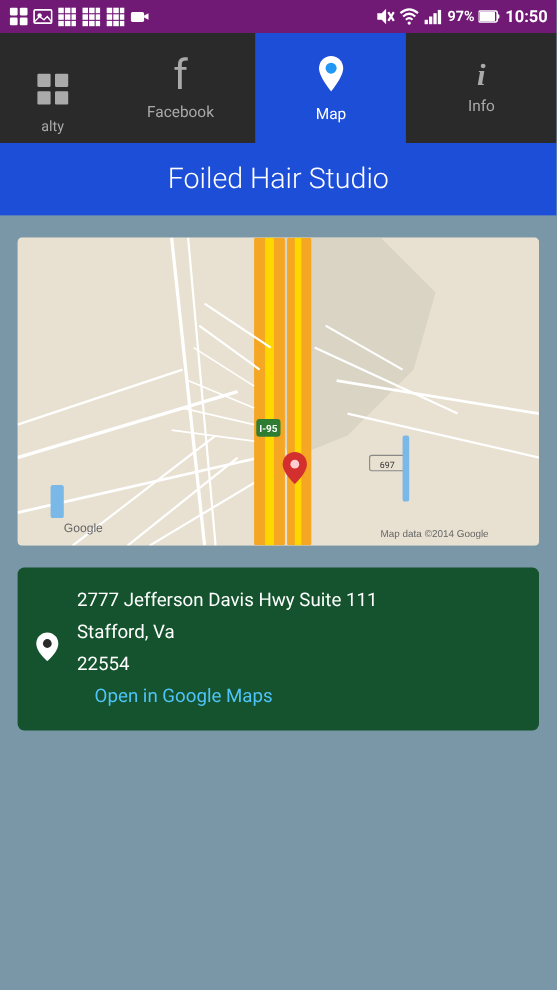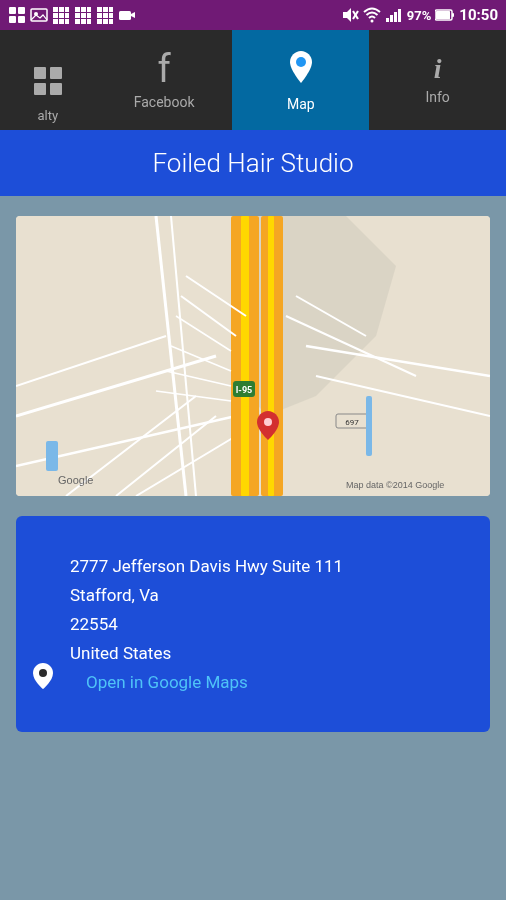--- a/index.html
+++ b/index.html
@@ -48,21 +48,21 @@
       display: flex;
       flex-direction: column;
       align-items: center;
       justify-content: center;
       color: #aaa;
       font-size: 14px;
       gap: 6px;
       cursor: pointer;
     }
     .nav-tab.active {
-      background: #0369a1;
+      background: #1d4ed8;
       color: white;
     }
     .nav-tab-icon {
       font-size: 32px;
       line-height: 1;
     }
 
     
     .title-bar {
       width: 100%;
@@ -94,26 +94,26 @@
     }
 
     
     .map-svg {
       width: 100%;
       height: 100%;
     }
 
     
     .address-card {
-      background: #1d4ed8;
+      background: #14532d;
       border-radius: 6px;
-      padding: 36px 16px;
+      padding: 16px 16px;
       display: flex;
       gap: 16px;
-      align-items: flex-end;
+      align-items: center;
     }
     .address-pin-icon {
       color: white;
       font-size: 24px;
       margin-top: 2px;
       flex-shrink: 0;
     }
     .address-text {
       color: white;
       font-size: 17px;
@@ -327,18 +327,17 @@
     <div class="address-pin-icon">
       <svg width="22" height="28" viewBox="0 0 22 28" fill="white">
         <path d="M11,1 C5.5,1 1,5.5 1,11 C1,19 11,27 11,27 C11,27 21,19 21,11 C21,5.5 16.5,1 11,1 Z"></path>
         <circle cx="11" cy="11" r="4" fill="#2a2a2a"></circle>
       </svg>
     </div>
     <div class="address-text">
       <div>2777 Jefferson Davis Hwy Suite 111</div>
       <div>Stafford, Va</div>
       <div>22554</div>
-      <div>United States</div>
       <a class="address-link">Open in Google Maps</a>
     </div>
   </div>
 
 </div>
 
 </body></html>

